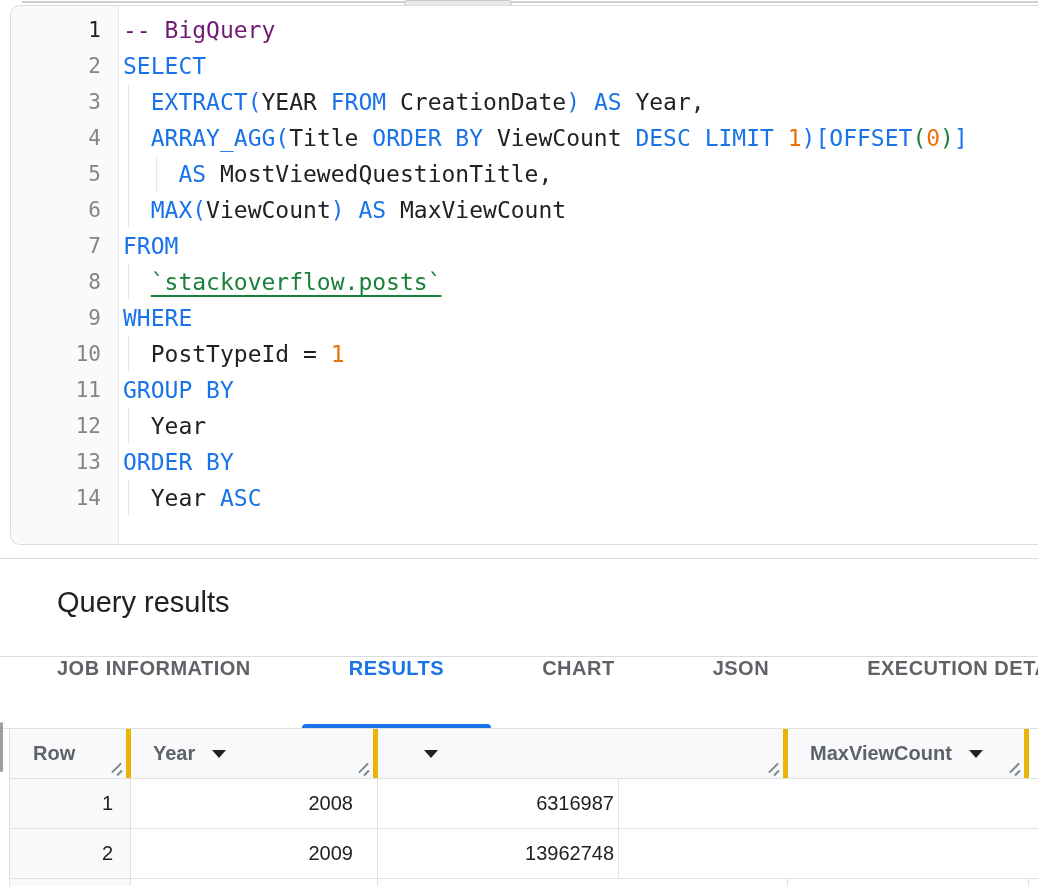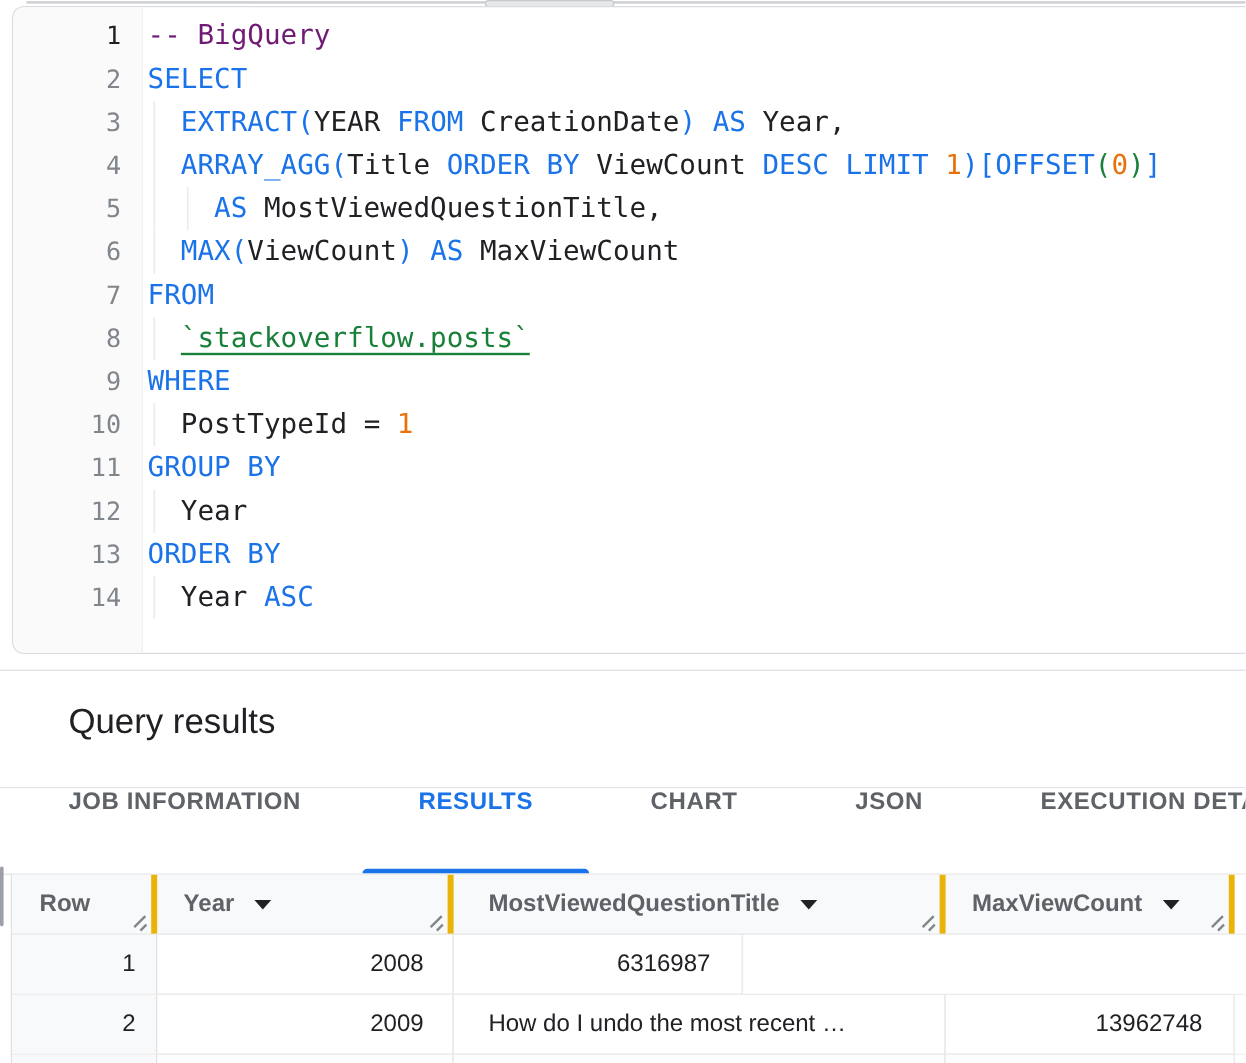--- a/index.html
+++ b/index.html
@@ -62,21 +62,21 @@
   .rz::before { content:""; position:absolute; right:1px; bottom:6px; width:13px; height:2px;
     background:#80868B; transform:rotate(-45deg); }
   .rz::after { content:""; position:absolute; right:1px; bottom:1px; width:7px; height:2px;
     background:#80868B; transform:rotate(-45deg); }
   .t-row { display:flex; height:50px; border-bottom:1px solid #E0E0E0; background:#fff; }
   .t-row.partial { height:8px; border-bottom:none; }
   .cell { display:flex; align-items:center; border-right:1px solid #E0E0E0; overflow:hidden; white-space:nowrap; }
   .cell.c0 { background:#F8F9FA; justify-content:flex-end; padding-right:17px; }
   .cell.c1 { justify-content:flex-end; padding-right:24px; }
   .cell.c2 { padding-left:29px; }
-  .cell.c3 { justify-content:flex-end; padding-right:26px; }
+  .cell.c3 { justify-content:flex-end; padding-right:4px; }
 
   .left-scrollbar { position:absolute; left:0; top:722px; width:3px; height:50px;
     background:#9AA0A6; border-radius:2px; }
 </style>
 </head>
 <body>
 
 <div class="stage">
 
   <div class="top-track"></div>
@@ -146,42 +146,40 @@
         <div class="hcell c0">
           <span>Row</span>
           <span class="rz"></span>
         </div>
         <div class="hcell c1">
           <span>Year</span>
           <span class="caret"></span>
           <span class="rz"></span>
         </div>
         <div class="hcell c2">
-          <span>MostViewedQuestionTitle</span>
           <span class="caret"></span>
           <span class="rz"></span>
         </div>
         <div class="hcell c3">
           <span>MaxViewCount</span>
           <span class="caret"></span>
           <span class="rz"></span>
         </div>
         <div class="hcell c4"></div>
       </div>
     <div id="tbody">
         <div class="t-row">
           <div class="cell c0">1</div>
           <div class="cell c1">2008</div>
           <div class="cell c3">6316987</div>
           <div class="cell c4"></div>
         </div>
         <div class="t-row">
           <div class="cell c0">2</div>
           <div class="cell c1">2009</div>
-          <div class="cell c2">How do I undo the most recent …</div>
           <div class="cell c3">13962748</div>
           <div class="cell c4"></div>
         </div>
       </div>
     <div class="t-row partial">
       <div class="cell c0"></div>
       <div class="cell c1"></div>
       <div class="cell c2"></div>
       <div class="cell c3"></div>
       <div class="cell c4"></div>

